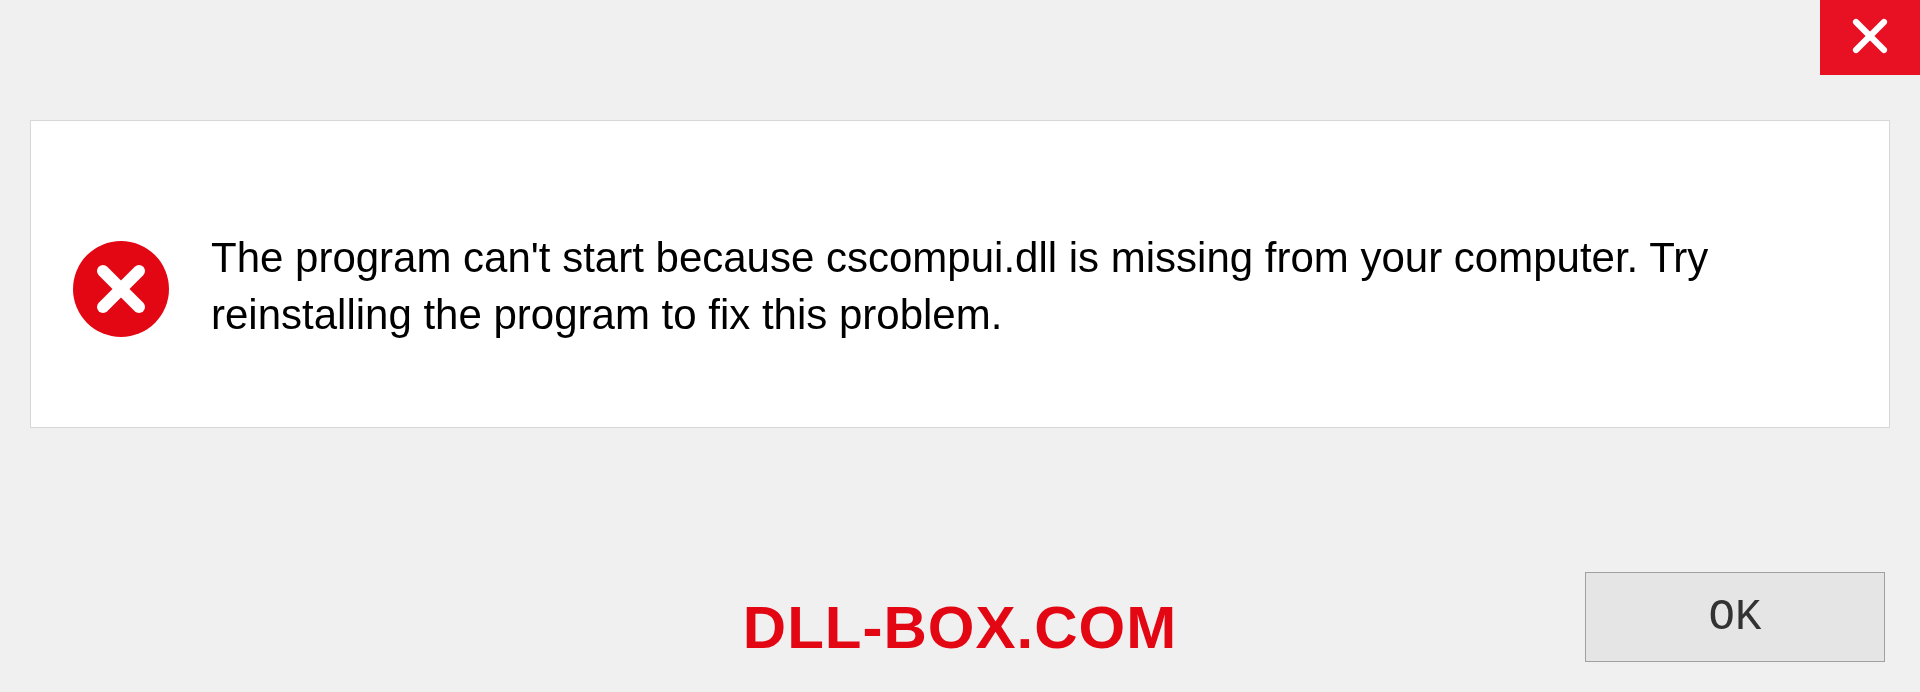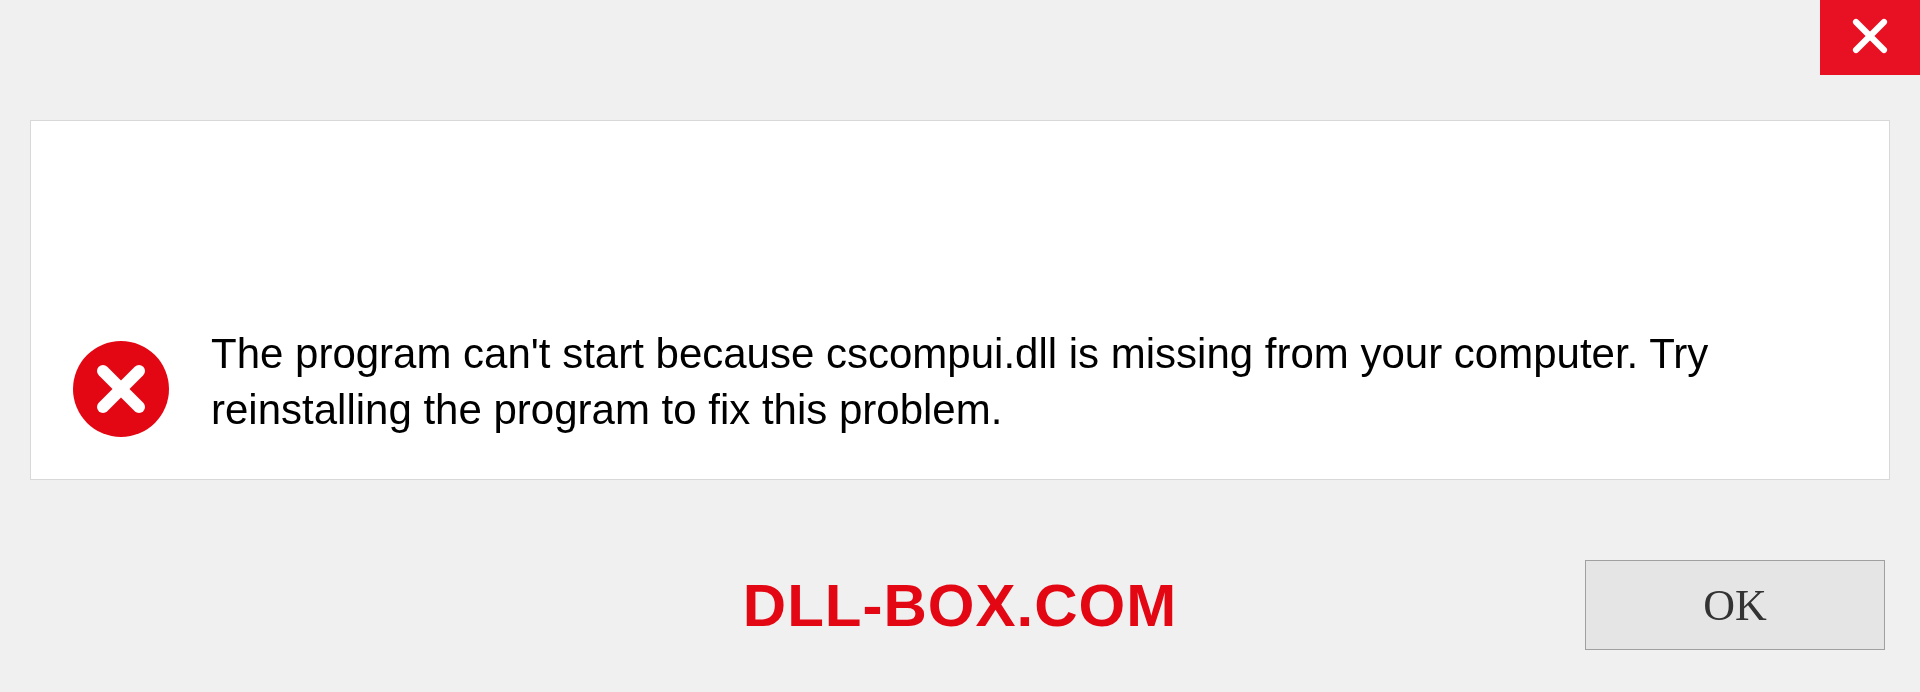--- a/index.html
+++ b/index.html
@@ -41,23 +41,23 @@
       cursor: pointer;
     }
     .close-btn svg {
       width: 42px;
       height: 42px;
     }
     .content-panel {
       margin: 20px 30px 0 30px;
       background: #ffffff;
       border: 1px solid #d8d8d8;
-      height: 360px;
+      height: 308px;
       display: flex;
-      align-items: flex-end;
+      align-items: center;
       padding: 60px 40px 40px 40px;
     }
     .error-icon {
       flex-shrink: 0;
       width: 100px;
       height: 100px;
       margin-right: 40px;
       margin-top: 10px;
     }
     .error-icon svg {
@@ -65,25 +65,25 @@
       height: 100%;
     }
     .message {
       font-size: 42px;
       line-height: 1.35;
       color: #000;
       padding-top: 5px;
     }
     .footer {
       position: absolute;
-      bottom: 42px;
+      bottom: 30px;
       left: 0;
       right: 0;
       display: flex;
-      align-items: center;
+      align-items: flex-end;
       justify-content: flex-end;
       padding: 0 35px;
     }
     .watermark {
       position: absolute;
       left: 50%;
       transform: translateX(-50%);
       font-size: 60px;
       font-weight: 800;
       color: #e30613;
@@ -94,21 +94,21 @@
       width: 300px;
       height: 90px;
       background: #e5e5e5;
       border: 1px solid #a0a0a0;
       font-size: 44px;
       color: #333;
       display: flex;
       align-items: center;
       justify-content: center;
       cursor: pointer;
-      font-family: Liberation Serif, serif;
+      font-family: Liberation Mono, monospace;
     }
   </style>
 </head>
 <body>
 
 <div class="titlebar">
   <div class="close-btn">
     <span>
       <svg viewBox="0 0 24 24">
         <line x1="4" y1="4" x2="20" y2="20" stroke="#ffffff" stroke-width="3.5" stroke-linecap="round"></line>

